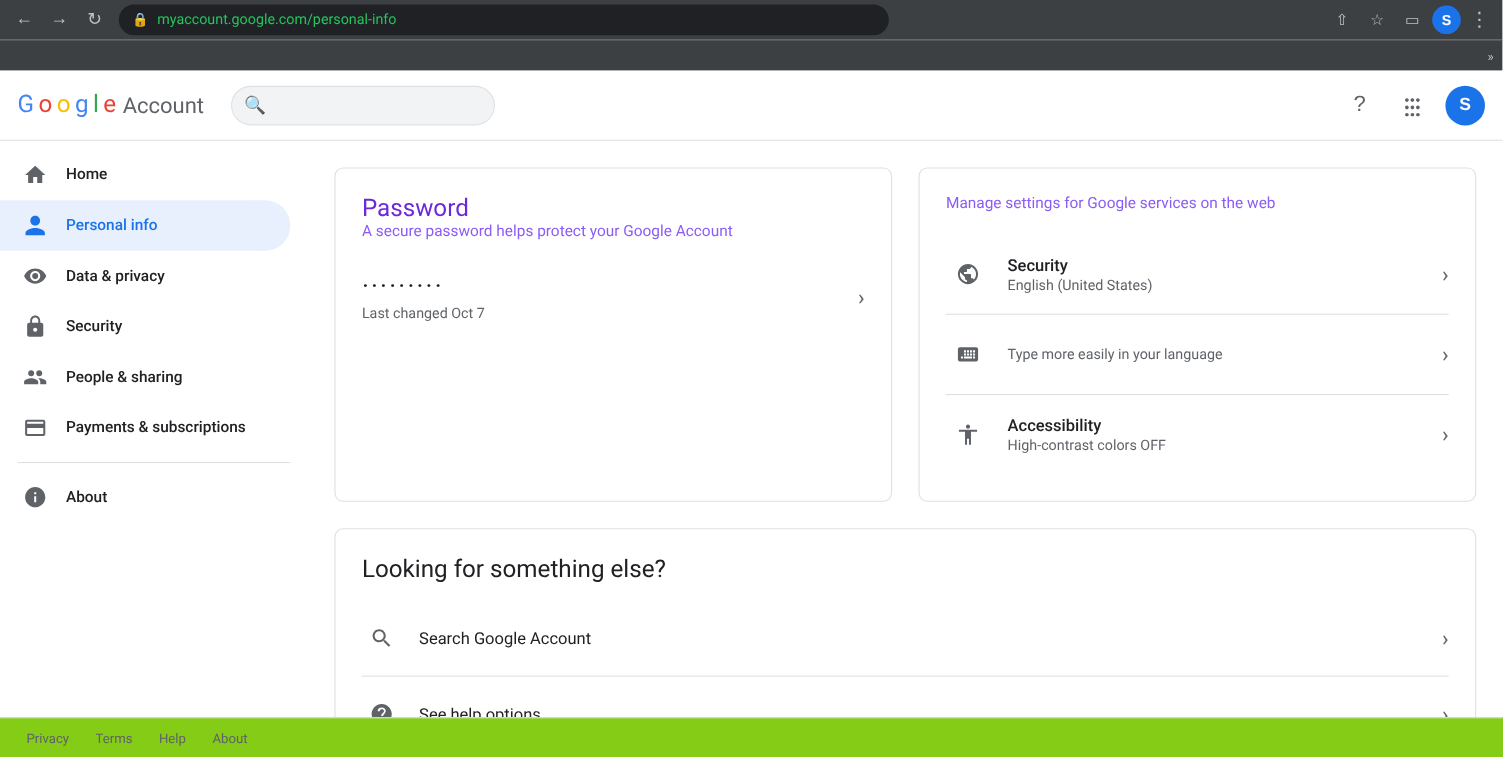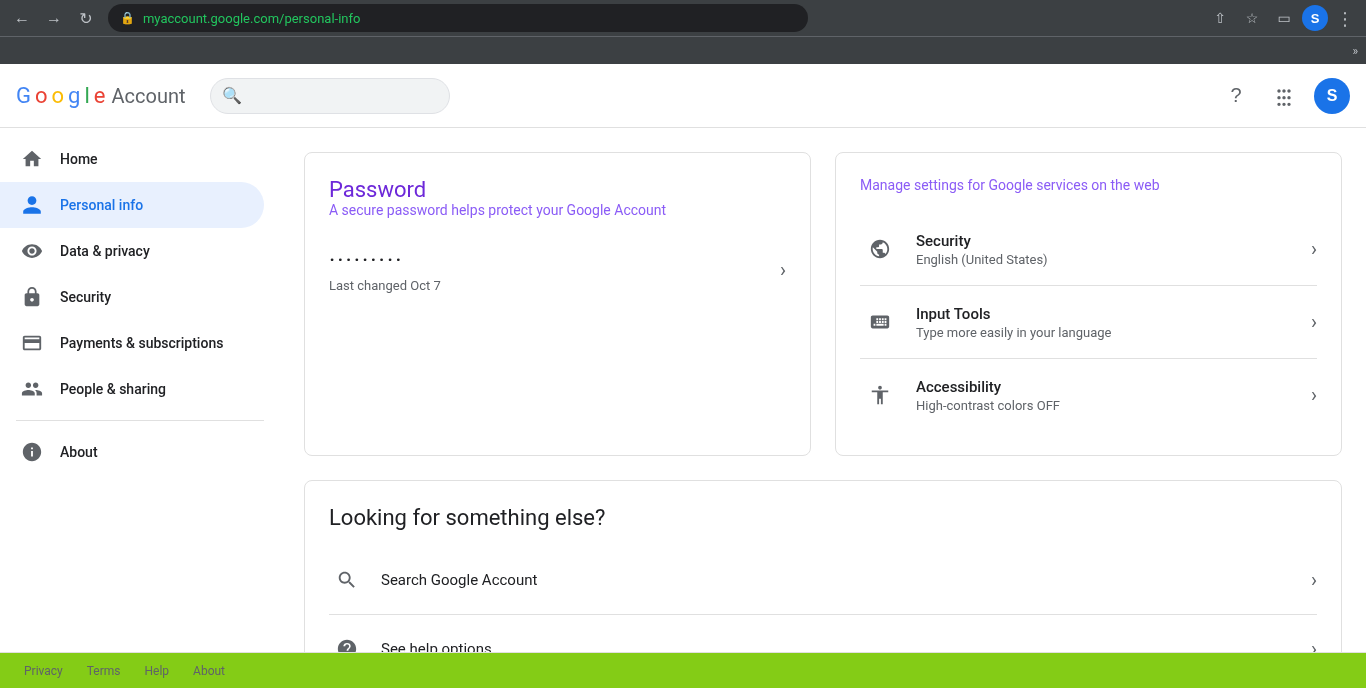--- a/index.html
+++ b/index.html
@@ -180,33 +180,33 @@
         <svg width="22" height="22" viewBox="0 0 24 24" fill="currentColor">
             <path d="M18 8h-1V6c0-2.8-2.2-5-5-5S7 3.2 7 6v2H6c-1.1 0-2 .9-2 2v10c0 1.1.9 2 2 2h12c1.1 0 2-.9 2-2V10c0-1.1-.9-2-2-2zm-6 9c-1.1 0-2-.9-2-2s.9-2 2-2 2 .9 2 2-.9 2-2 2zm3.1-9H8.9V6c0-1.7 1.4-3.1 3.1-3.1 1.7 0 3.1 1.4 3.1 3.1v2z"></path>
           </svg>
       </span>
       <span>Security</span>
     </div>
 
     <div class="sidebar-item">
       <span class="sidebar-icon">
         <svg width="22" height="22" viewBox="0 0 24 24" fill="currentColor">
+            <path d="M16 11c1.7 0 3-1.3 3-3s-1.3-3-3-3-3 1.3-3 3 1.3 3 3 3zm-8 0c1.7 0 3-1.3 3-3S9.7 5 8 5 5 6.3 5 8s1.3 3 3 3zm0 2c-2.3 0-7 1.2-7 3.5V19h14v-2.5c0-2.3-4.7-3.5-7-3.5zm8 0c-.3 0-.6 0-.9.1 1.1.8 1.9 1.8 1.9 3.4V19h6v-2.5c0-2.3-4.7-3.5-7-3.5z"></path>
+          </svg>
+      </span>
+      <span>People &amp; sharing</span>
+    </div>
+
+    <div class="sidebar-item">
+      <span class="sidebar-icon">
+        <svg width="22" height="22" viewBox="0 0 24 24" fill="currentColor">
             <path d="M20 4H4c-1.1 0-2 .9-2 2v12c0 1.1.9 2 2 2h16c1.1 0 2-.9 2-2V6c0-1.1-.9-2-2-2zm0 14H4v-6h16v6zm0-10H4V6h16v2z"></path>
           </svg>
       </span>
       <span>Payments &amp; subscriptions</span>
-    </div>
-
-    <div class="sidebar-item">
-      <span class="sidebar-icon">
-        <svg width="22" height="22" viewBox="0 0 24 24" fill="currentColor">
-            <path d="M16 11c1.7 0 3-1.3 3-3s-1.3-3-3-3-3 1.3-3 3 1.3 3 3 3zm-8 0c1.7 0 3-1.3 3-3S9.7 5 8 5 5 6.3 5 8s1.3 3 3 3zm0 2c-2.3 0-7 1.2-7 3.5V19h14v-2.5c0-2.3-4.7-3.5-7-3.5zm8 0c-.3 0-.6 0-.9.1 1.1.8 1.9 1.8 1.9 3.4V19h6v-2.5c0-2.3-4.7-3.5-7-3.5z"></path>
-          </svg>
-      </span>
-      <span>People &amp; sharing</span>
     </div>
     <div class="sidebar-divider"></div>
 
     <div class="sidebar-item">
       <span class="sidebar-icon">
         <svg width="22" height="22" viewBox="0 0 24 24" fill="currentColor">
             <path d="M12 2C6.5 2 2 6.5 2 12s4.5 10 10 10 10-4.5 10-10S17.5 2 12 2zm1 15h-2v-6h2v6zm0-8h-2V7h2v2z"></path>
           </svg>
       </span>
       <span>About</span>
@@ -245,21 +245,20 @@
           <span class="pref-chevron">›</span>
         </div>
 
         <div class="pref-item">
           <div class="pref-icon">
             <svg width="22" height="22" viewBox="0 0 24 24" fill="currentColor">
                 <path d="M20 5H4c-1.1 0-2 .9-2 2v10c0 1.1.9 2 2 2h16c1.1 0 2-.9 2-2V7c0-1.1-.9-2-2-2zm-9 3h2v2h-2V8zm0 3h2v2h-2v-2zM8 8h2v2H8V8zm0 3h2v2H8v-2zm-1 5H5v-2h2v2zm9 0H8v-2h8v2zm0-3h-2v-2h2v2zm0-3h-2V8h2v2zm3 6h-2v-2h2v2zm0-3h-2v-2h2v2zm0-3h-2V8h2v2z"></path>
               </svg>
           </div>
           <div class="pref-text">
-            <div class="pref-label">Input Tools</div>
             <div class="pref-desc">Type more easily in your language</div>
           </div>
           <span class="pref-chevron">›</span>
         </div>
 
         <div class="pref-item">
           <div class="pref-icon">
             <svg width="22" height="22" viewBox="0 0 24 24" fill="currentColor">
                 <path d="M12 2c1.1 0 2 .9 2 2s-.9 2-2 2-2-.9-2-2 .9-2 2-2zm9 7h-6v13h-2v-6h-2v6H9V9H3V7h18v2z"></path>
               </svg>

